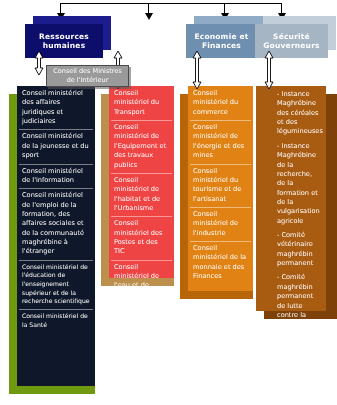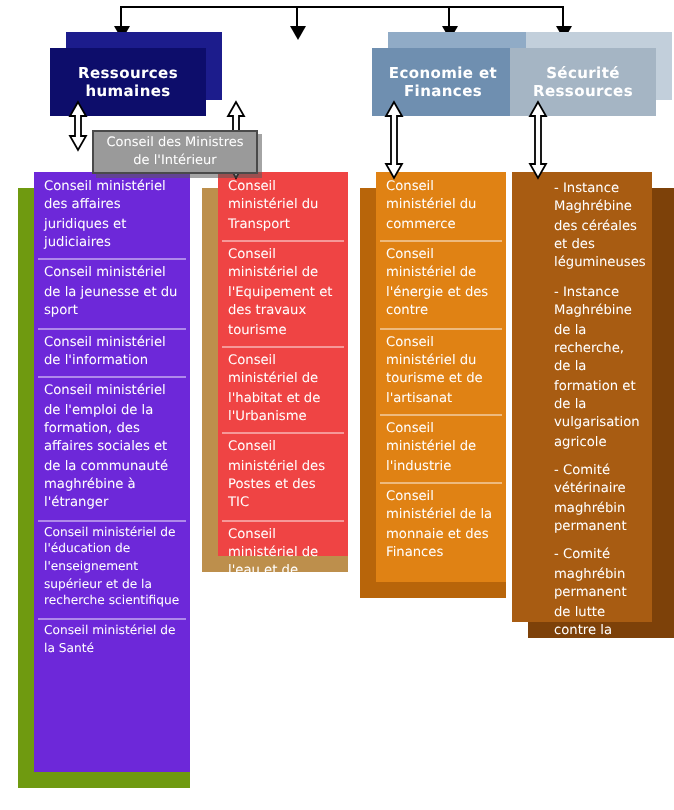--- a/index.html
+++ b/index.html
@@ -112,21 +112,21 @@
   }
   .cell + .cell::before {
     content: "";
     position: absolute;
     left: 2px; right: 2px; top: 0;
     height: 1px;
     background: rgba(255,255,255,0.45);
   }
 
   
-  .col-green .front { background: #6d28d9; }
+  .col-green .front { background: #0f172a; }
   .col-green .side  { background: #6f9a10; }
   
   .col-tan .front { background: #ef4444; }
   .col-tan .side  { background: #bd8f4c; }
   
   .col-orange .front { background: #e08214; }
   .col-orange .side  { background: #b8650a; }
   
   .col-brown .front { background: #a85c12; }
   .col-brown .side  { background: #7d4109; }
@@ -162,21 +162,21 @@
     <div class="topface">
       <div class="slab" style="background:#90abc6;"></div>
     </div>
     <div class="face" style="background:#6f8fb0;">Economie et Finances</div>
   </div>
 
   <div class="hdr" style="left:255px; width:73px;">
     <div class="topface">
       <div class="slab" style="background:#c2cfdb;"></div>
     </div>
-    <div class="face" style="background:#a5b5c4;">Sécurité Ressources</div>
+    <div class="face" style="background:#a5b5c4;">Sécurité Gouverneurs</div>
   </div>
 
   <svg class="dblarrow" style="left:32px; top:50px;" width="14" height="26" viewBox="0 0 14 26">
     <path d="M7 1 L3 8 L5.5 8 L5.5 18 L3 18 L7 25 L11 18 L8.5 18 L8.5 8 L11 8 Z" fill="#ffffff" stroke="#000000" stroke-width="0.9"></path>
   </svg>
   <svg class="dblarrow" style="left:111px; top:50px;" width="14" height="40" viewBox="0 0 14 40">
     <path d="M7 1 L3 8 L5.5 8 L5.5 32 L3 32 L7 39 L11 32 L8.5 32 L8.5 8 L11 8 Z" fill="#ffffff" stroke="#000000" stroke-width="0.9"></path>
   </svg>
   <svg class="dblarrow" style="left:190px; top:50px;" width="14" height="40" viewBox="0 0 14 40">
     <path d="M7 1 L3 8 L5.5 8 L5.5 32 L3 32 L7 39 L11 32 L8.5 32 L8.5 8 L11 8 Z" fill="#ffffff" stroke="#000000" stroke-width="0.9"></path>
@@ -199,32 +199,32 @@
       <div class="cell">Conseil ministériel de l'emploi de la formation, des affaires sociales et de la communauté maghrébine à l'étranger</div>
       <div class="cell" style="font-size:6.1px;">Conseil ministériel de l'éducation de l'enseignement supérieur et de la recherche scientifique</div>
       <div class="cell" style="font-size:6.1px;">Conseil ministériel de la Santé</div>
     </div>
   </div>
 
   <div class="col col-tan" style="left:101px; top:86px; width:73px; height:192px;">
     <div class="side"></div>
     <div class="front">
       <div class="cell">Conseil ministériel du Transport</div>
-      <div class="cell">Conseil ministériel de l'Equipement et des travaux tourisme</div>
+      <div class="cell">Conseil ministériel de l'Equipement et des travaux publics</div>
       <div class="cell">Conseil ministériel de l'habitat et de l'Urbanisme</div>
       <div class="cell">Conseil ministériel des Postes et des TIC</div>
       <div class="cell">Conseil ministériel de l'eau et de l'irrigation</div>
     </div>
   </div>
 
   <div class="col col-orange" style="left:180px; top:86px; width:73px; height:205px;">
     <div class="side"></div>
     <div class="front">
       <div class="cell">Conseil ministériel du commerce</div>
-      <div class="cell">Conseil ministériel de l'énergie et des contre</div>
+      <div class="cell">Conseil ministériel de l'énergie et des mines</div>
       <div class="cell">Conseil ministériel du tourisme et de l'artisanat</div>
       <div class="cell">Conseil ministériel de l'industrie</div>
       <div class="cell">Conseil ministériel de la monnaie et des Finances</div>
     </div>
   </div>
 
   <div class="col col-brown rightcol" style="left:256px; top:86px; width:78px; height:225px;">
     <div class="side"></div>
     <div class="front">
       <div class="cell">- Instance Maghrébine des céréales et des légumineuses</div>

